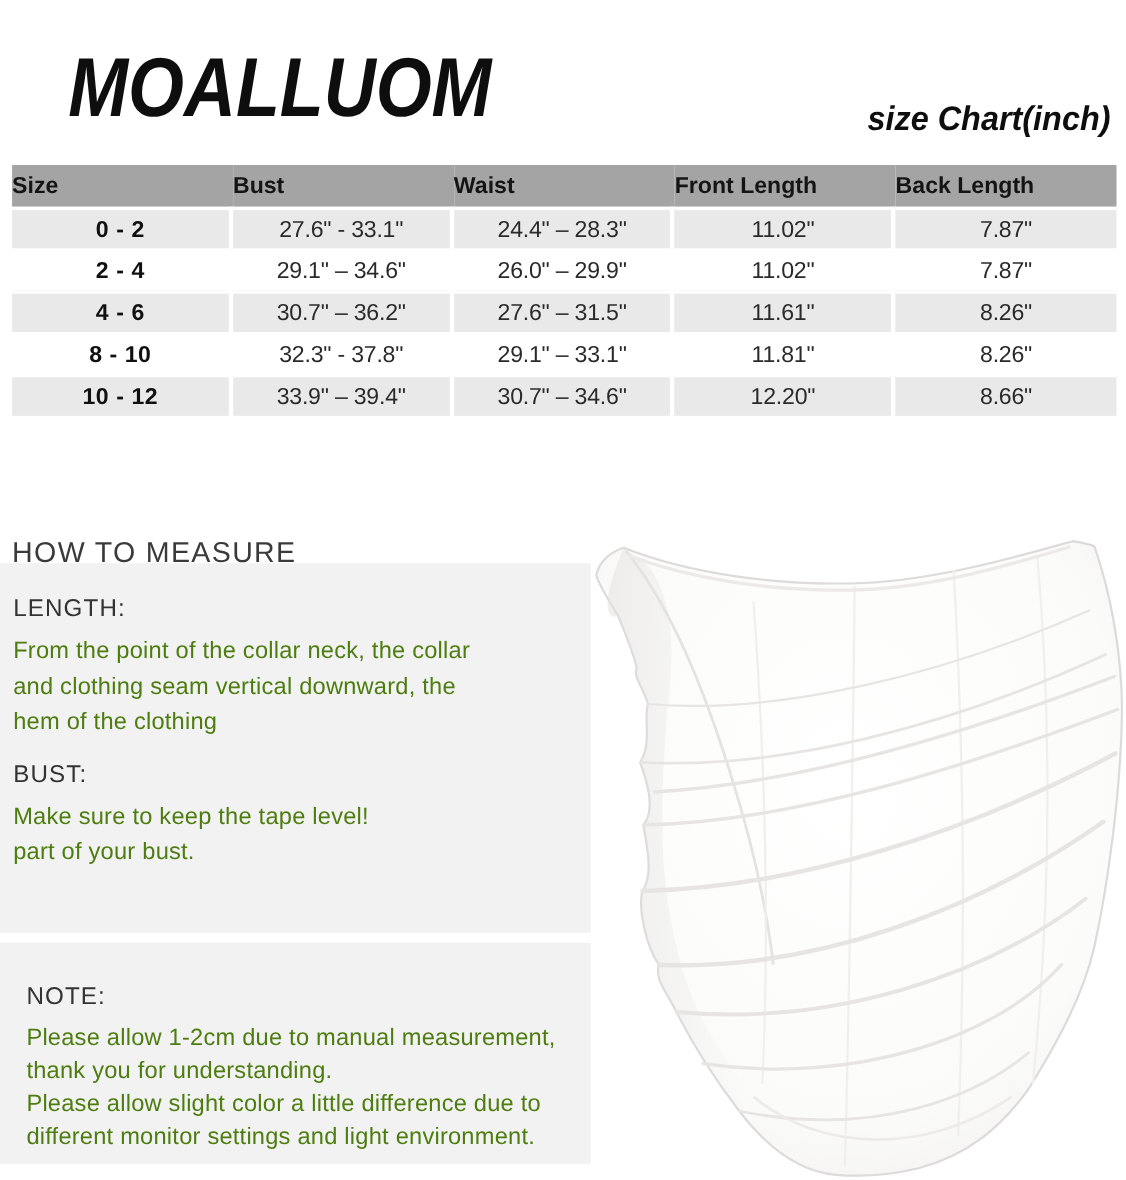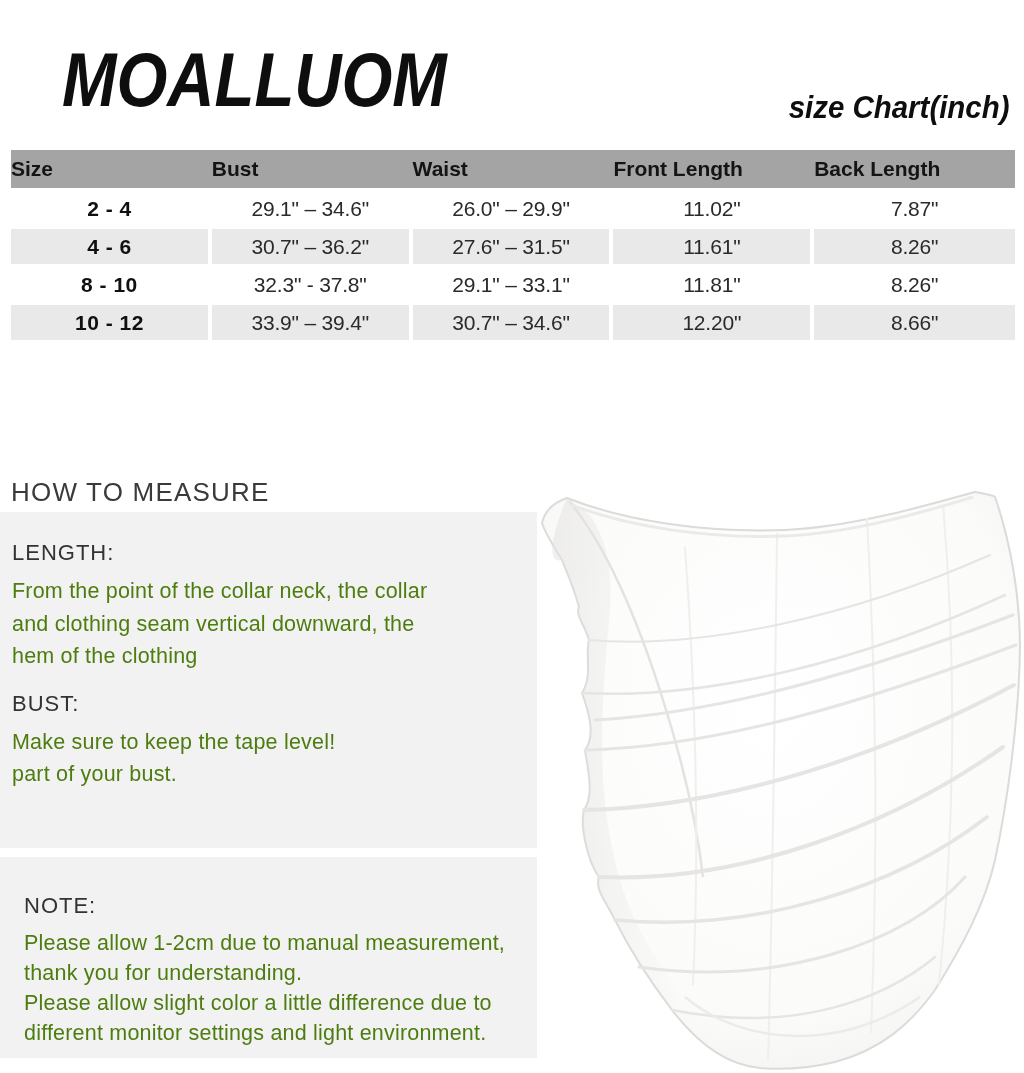--- a/index.html
+++ b/index.html
@@ -38,21 +38,21 @@
     font-size:21px; color:#2a2a2a; background:#ffffff;
     border-top:3px solid #ffffff;
     transform:scaleX(1); letter-spacing:-0.2px;
   }
   table.size-table td:not(:last-child) { border-right:4px solid #ffffff; }
   table.size-table tr.alt td { background:#e9e9e9; }
   table.size-table td.size-col { font-weight:bold; color:#101010; letter-spacing:0.5px; }
 
   
   .htm-heading {
-    position:absolute; left:11px; top:477px;
+    position:absolute; left:11px; top:487px;
     font-size:26px; color:#3a3a3a; letter-spacing:1.2px; white-space:nowrap;
   }
   .panel {
     position:absolute; left:0; width:537px; background:#f2f2f2;
     box-sizing:border-box; padding:28px 8px 0 12px;
   }
   .panel.panel-measure { top:512px; height:336px; }
   .panel.panel-note    { top:857px; height:201px; padding-top:36px;padding-left:24px; }
   .m-label {
     font-size:22px; color:#333333; letter-spacing:1px; margin:0 0 9px 0;
@@ -82,20 +82,27 @@
     <thead>
       <tr>
         <th>Size</th>
         <th>Bust</th>
         <th>Waist</th>
         <th>Front Length</th>
         <th>Back Length</th>
       </tr>
     </thead>
     <tbody>
+      <tr class="alt">
+        <td class="size-col">0 - 2</td>
+        <td>27.6" - 33.1"</td>
+        <td>24.4" – 28.3"</td>
+        <td>11.02"</td>
+        <td>7.87"</td>
+      </tr>
       <tr>
         <td class="size-col">2 - 4</td>
         <td>29.1" – 34.6"</td>
         <td>26.0" – 29.9"</td>
         <td>11.02"</td>
         <td>7.87"</td>
       </tr>
       <tr class="alt">
         <td class="size-col">4 - 6</td>
         <td>30.7" – 36.2"</td>

